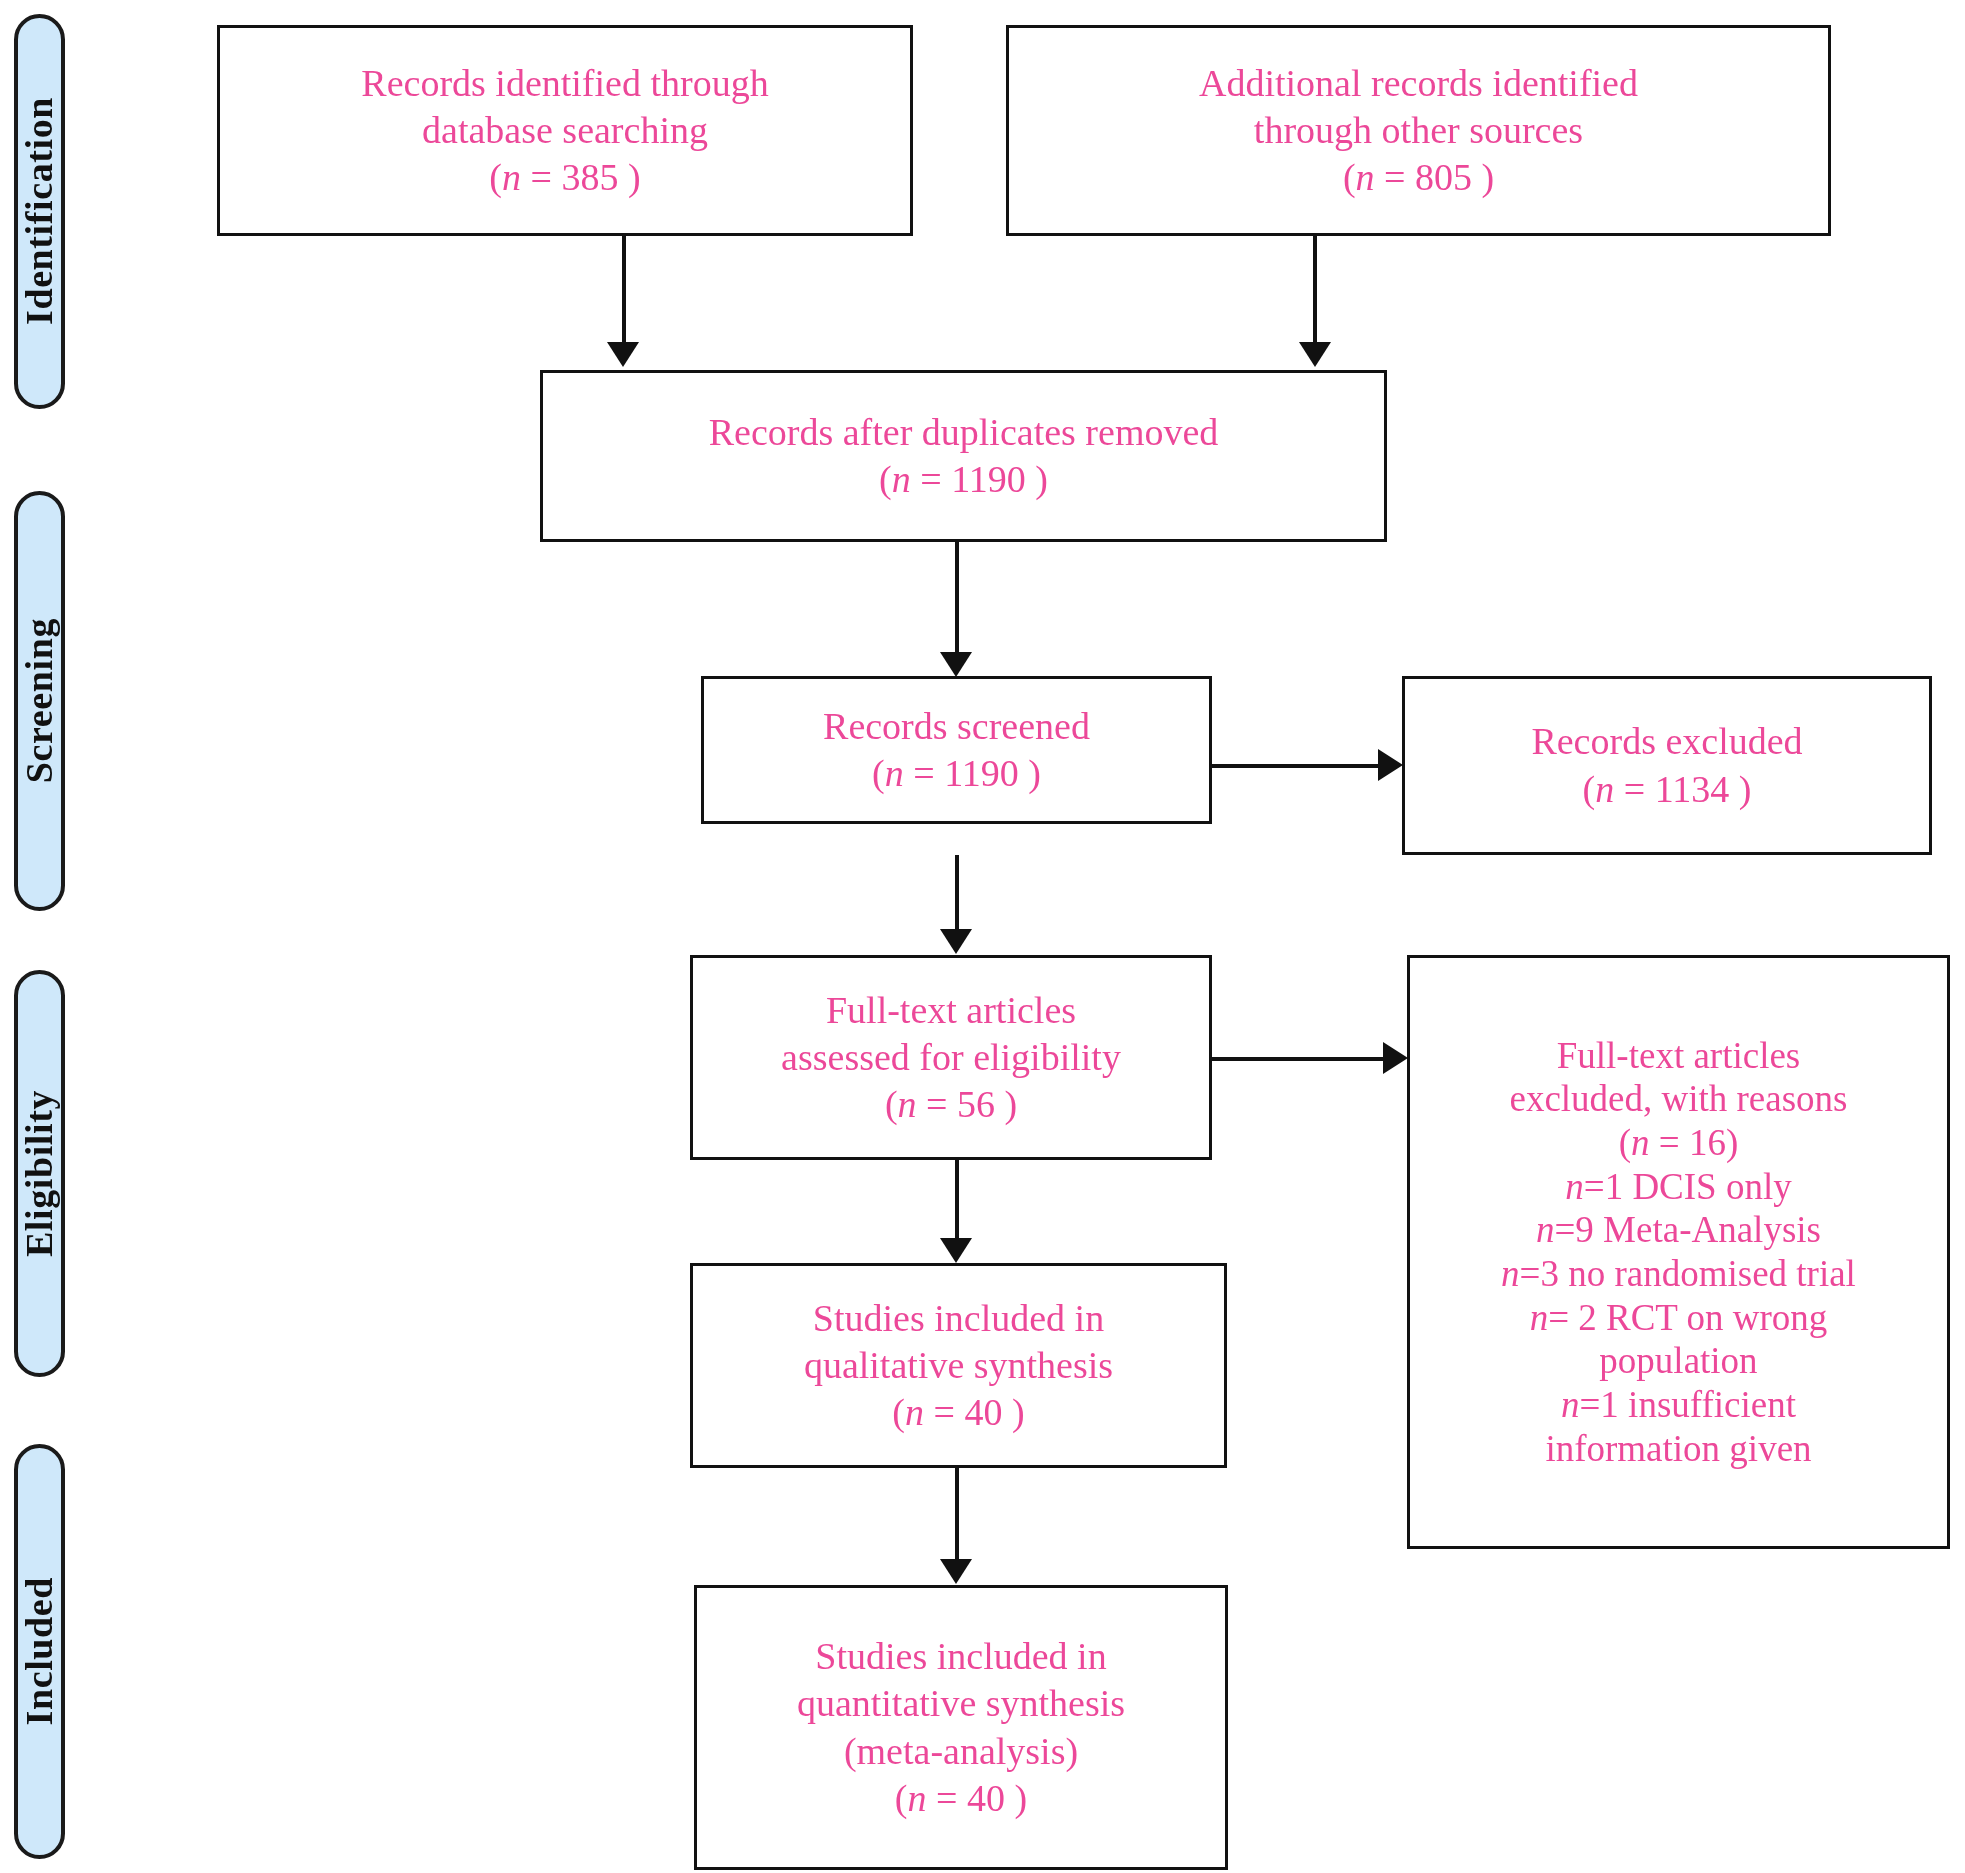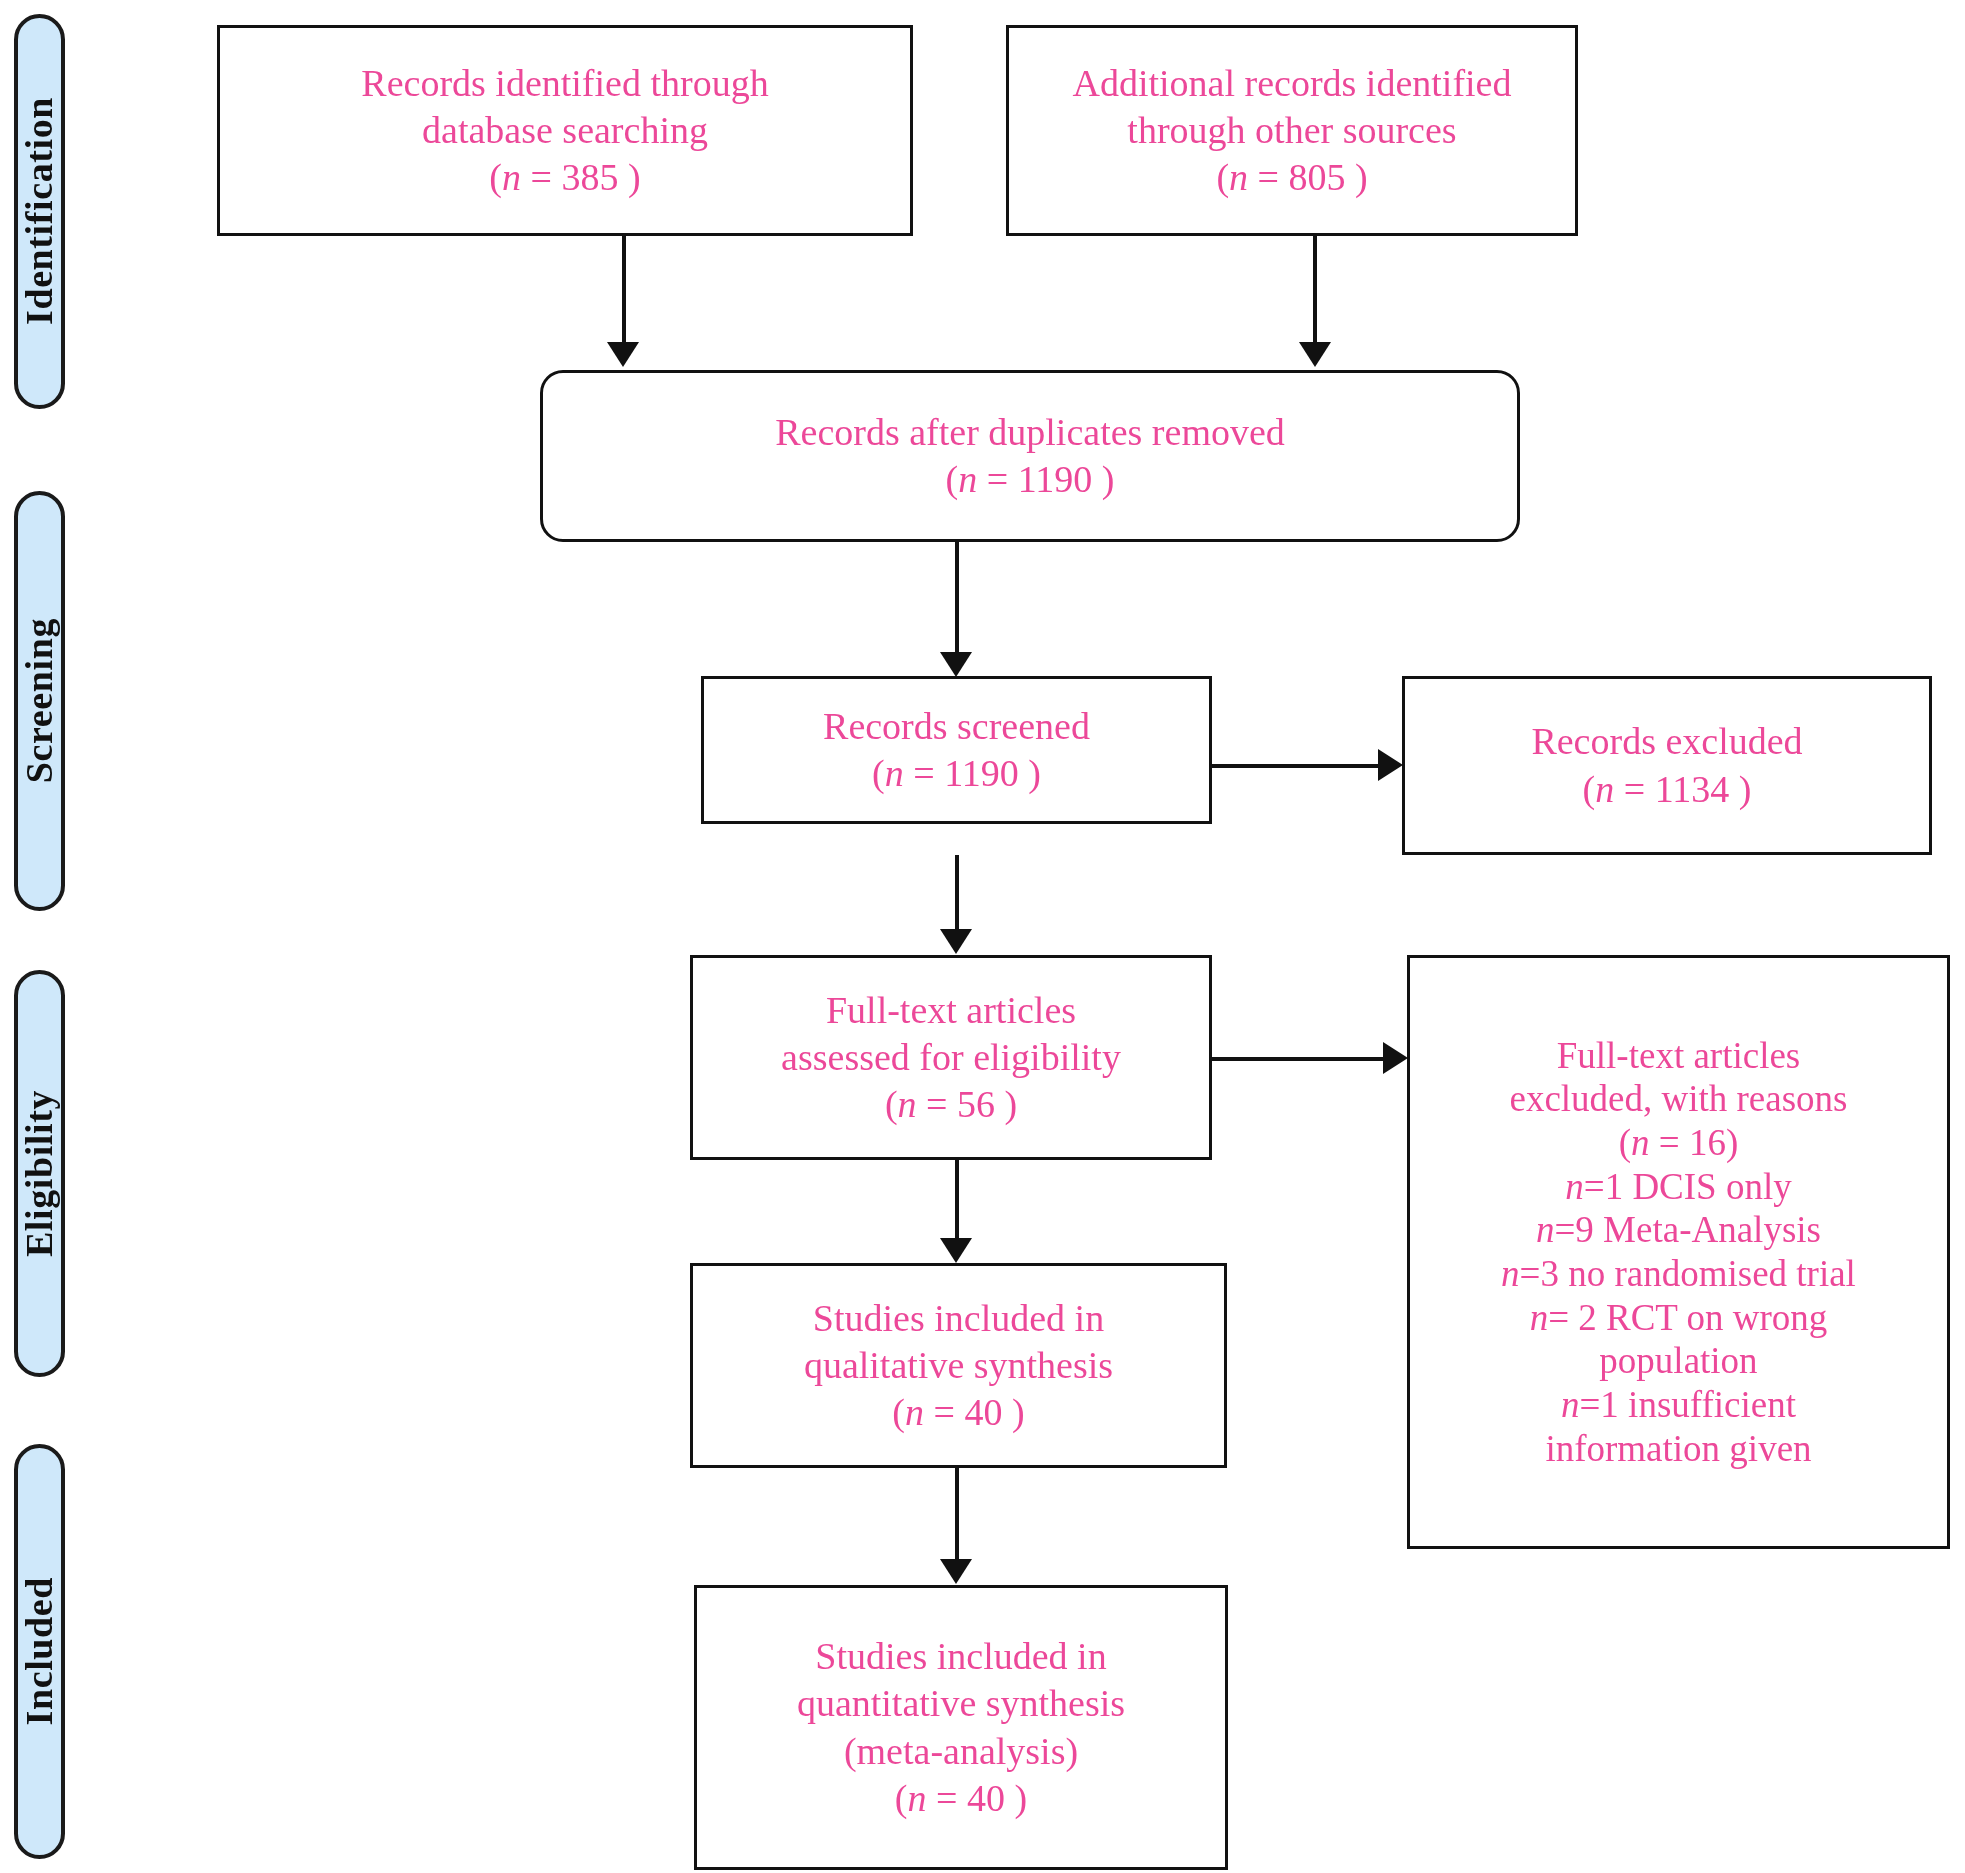--- a/index.html
+++ b/index.html
@@ -105,31 +105,31 @@
   </div>
 
   <div class="stage-tab" style="left:13.6px; top:1444px; width:51px; height:415px;">
     <span class="tab-label">Included</span>
   </div>
 
   <div class="flow-box" style="left:217px; top:25px; width:696px; height:211px;">
     <span class="box-text">Records identified through<br>database searching<br>(<i>n</i> = 385 )</span>
   </div>
 
-  <div class="flow-box" style="left:1006px; top:25px; width:572px; height:211px;">
+  <div class="flow-box" style="left:1006px; top:25px; width:825px; height:211px;">
     <span class="box-text">Additional records identified<br>through other sources<br>(<i>n</i> = 805 )</span>
   </div>
 
   <div class="conn conn-v" style="left:622px; top:236px; height:106px;"></div>
   <div class="arrowhead-down" style="left:607px; top:342px;"></div>
 
   <div class="conn conn-v" style="left:1313px; top:236px; height:106px;"></div>
   <div class="arrowhead-down" style="left:1299px; top:342px;"></div>
 
-  <div class="flow-box" style="left:540px; top:370px; width:980px; height:172px;border-radius:23px;">
+  <div class="flow-box" style="left:540px; top:370px; width:847px; height:172px;">
     <span class="box-text">Records after duplicates removed<br>(<i>n</i> = 1190 )</span>
   </div>
 
   <div class="conn conn-v" style="left:955px; top:542px; height:110px;"></div>
   <div class="arrowhead-down" style="left:940px; top:652px;"></div>
 
   <div class="flow-box" style="left:701px; top:676px; width:511px; height:148px;">
     <span class="box-text">Records screened<br>(<i>n</i> = 1190 )</span>
   </div>
 

